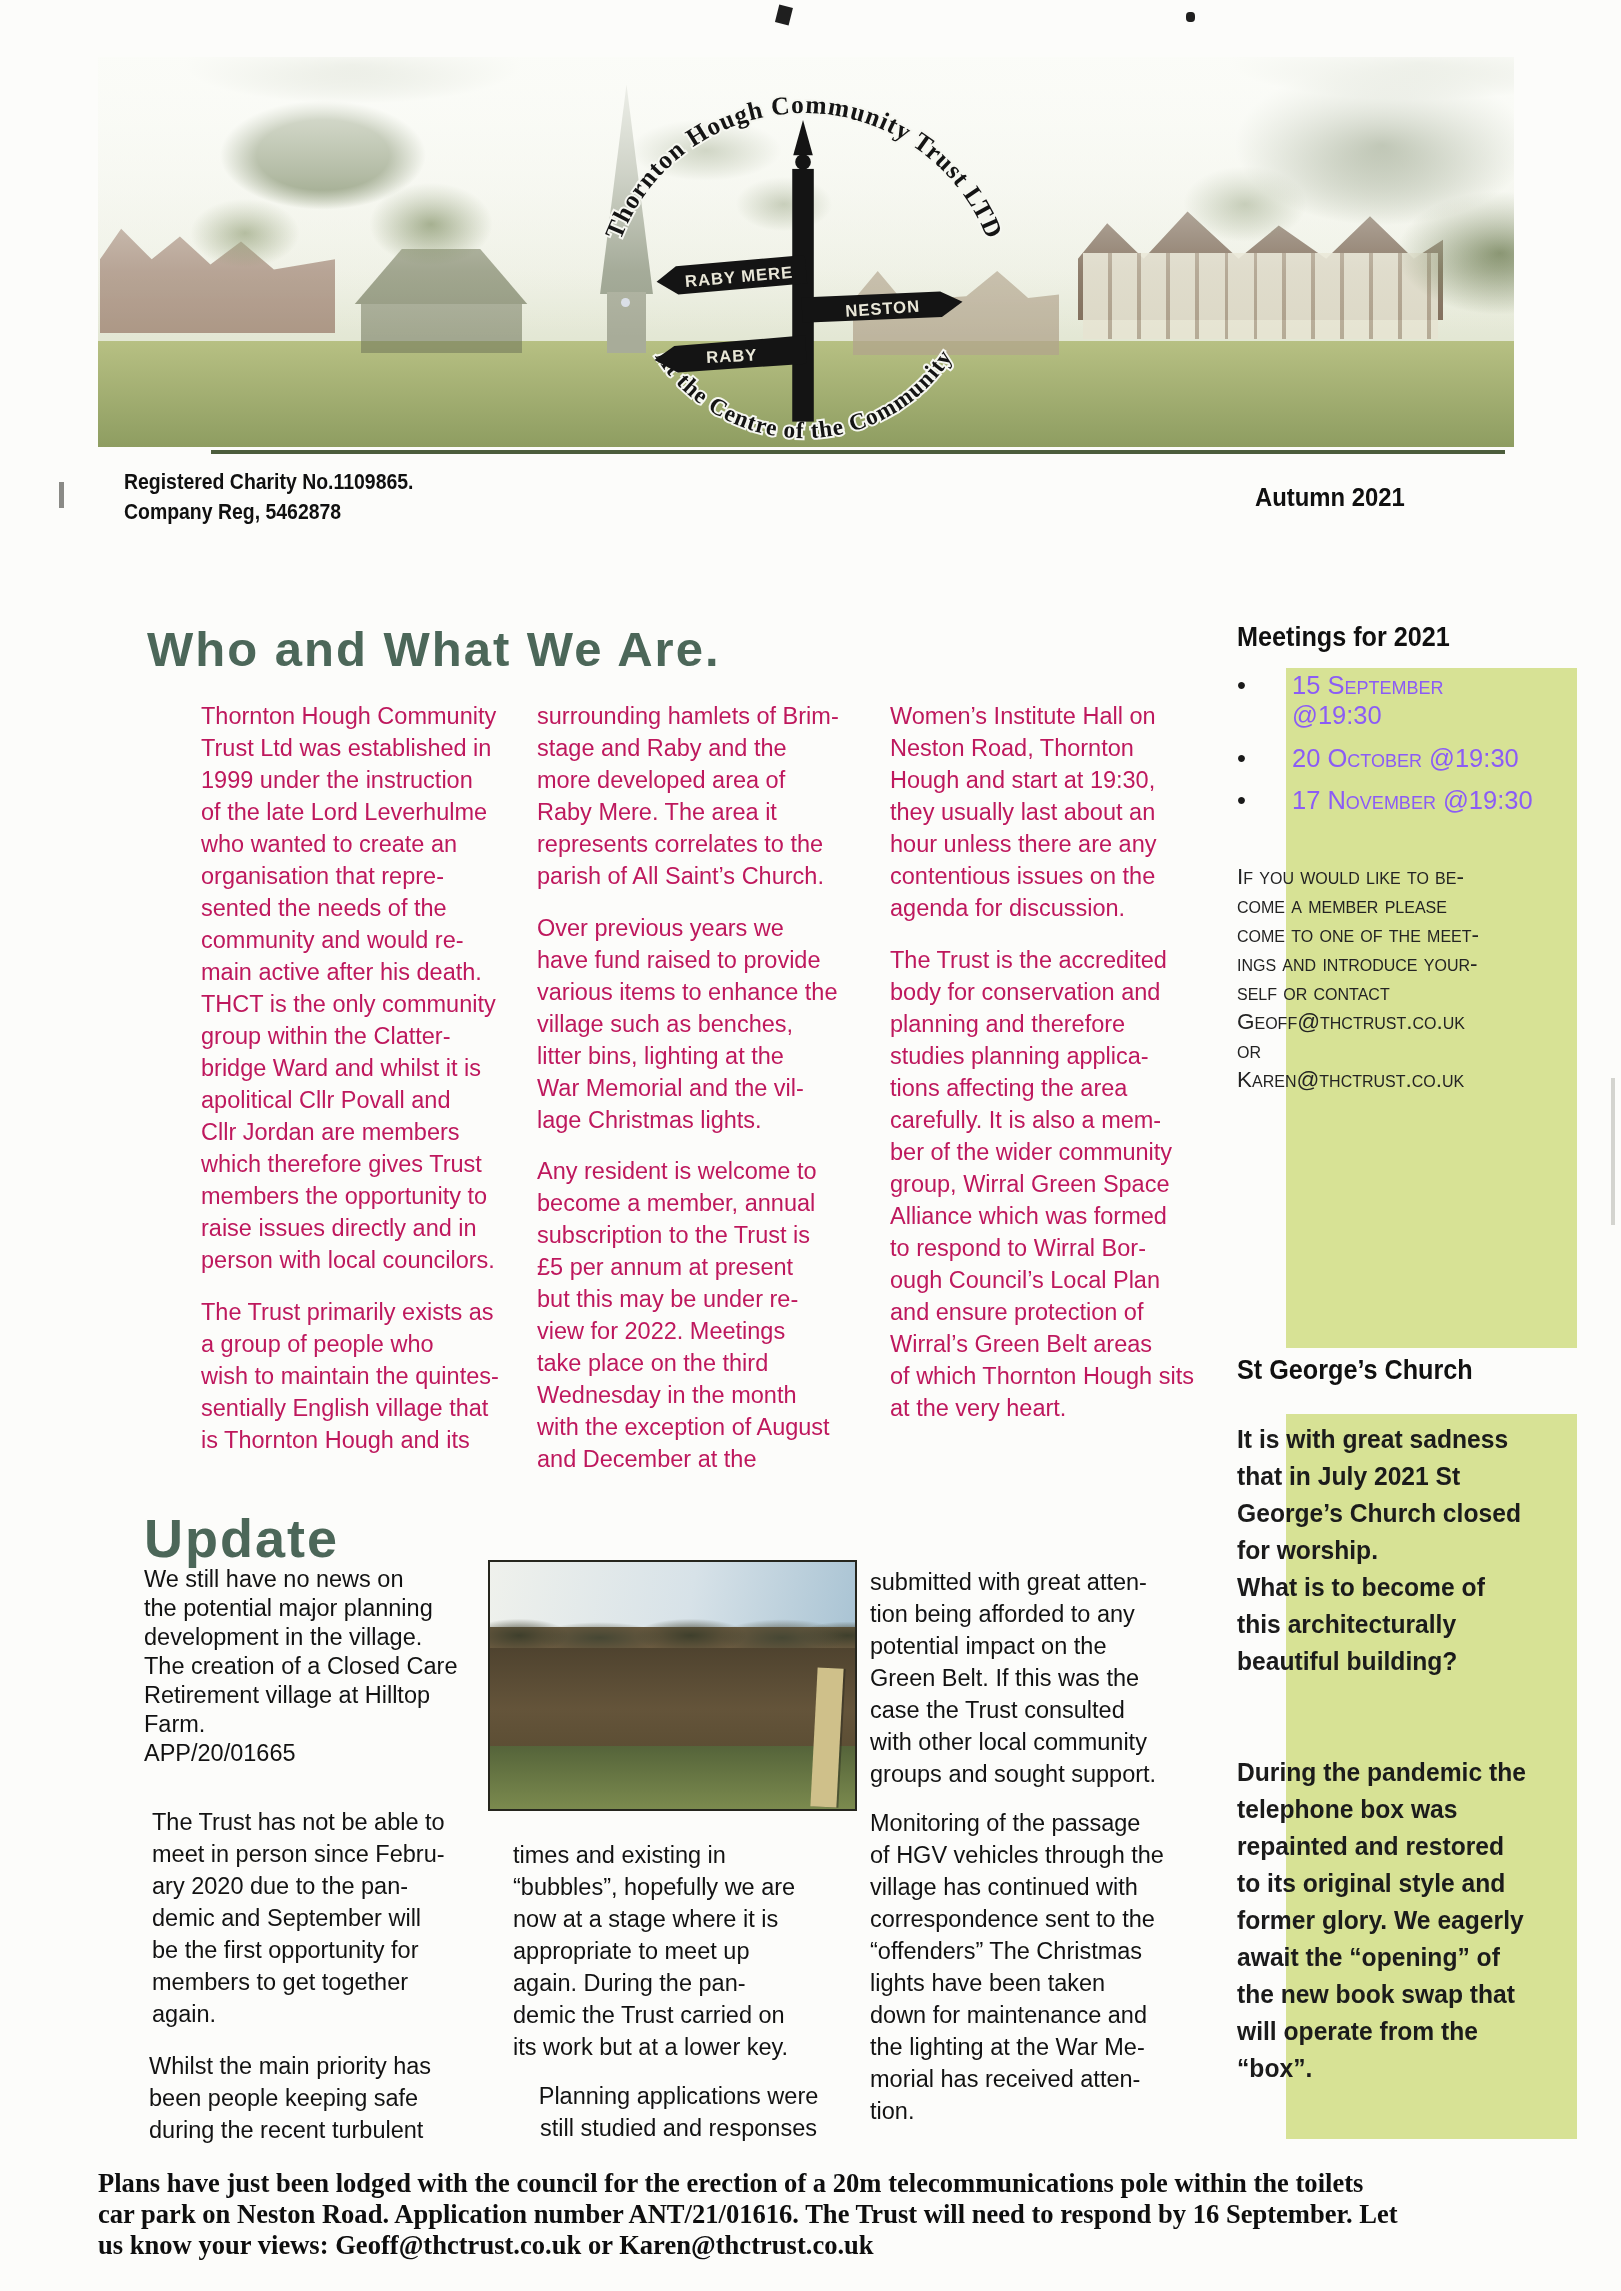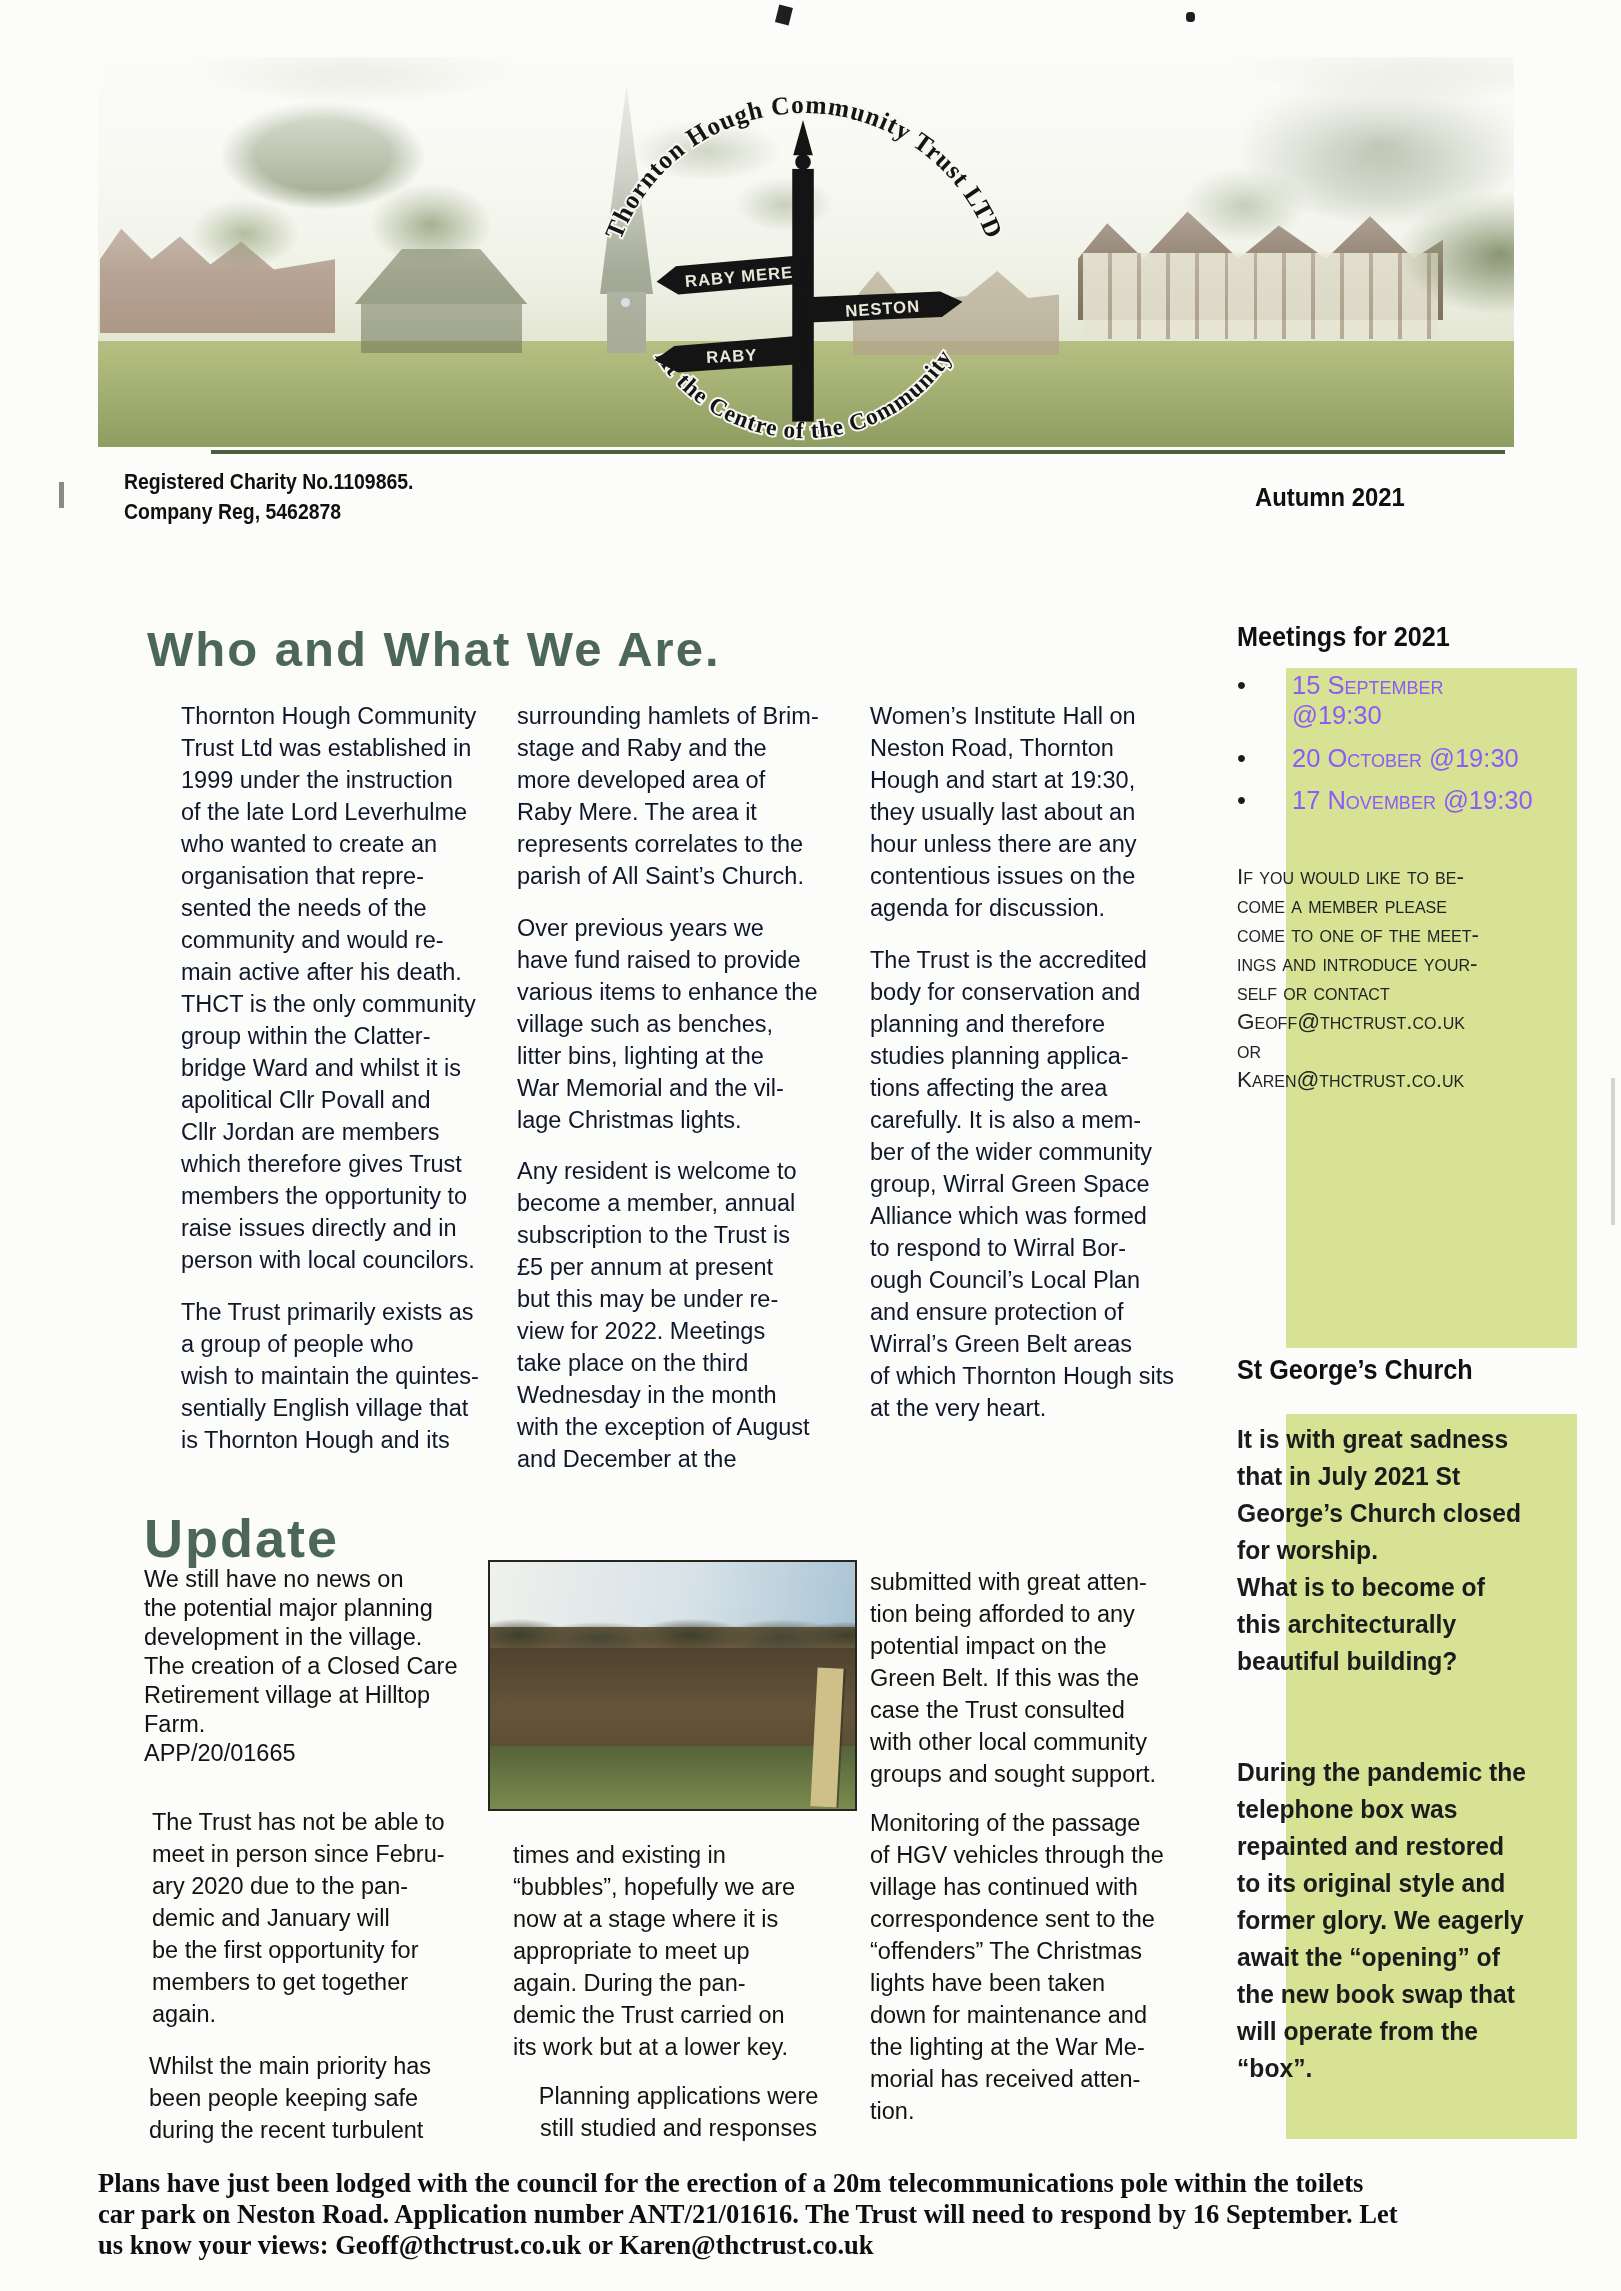--- a/index.html
+++ b/index.html
@@ -1,21 +1,21 @@
 <!DOCTYPE html>
 <html><head>
 <meta charset="utf-8">
 <style>
   html,body{margin:0;padding:0;}
   body{width:1621px;height:2292px;position:relative;background:#fcfcfa;
        font-family:"Liberation Sans",sans-serif;color:#161616;overflow:hidden;}
   .abs{position:absolute;}
   .pre{white-space:pre-line;}
   .cond{font-weight:700;transform:scaleX(.9);transform-origin:0 0;}
-  .body-sm{font-size:23.5px;line-height:32px;color:#0f172a;}
+  .body-sm{font-size:23.5px;line-height:32px;color:#be185d;margin-left:20px;}
   .body-sm p{margin:0 0 19.6px 0;}
   .body-lg{font-size:23.5px;line-height:32px;color:#121212;}
   .green-block{background:#d7e295;}
   .sc{font-variant:small-caps;}
   .heading-green{font-weight:700;color:#4c6759;letter-spacing:2px;}
   
   .hdr{left:98px;top:57px;width:1416px;height:390px;background:linear-gradient(#f7f8f3 0%,#eef0e4 55%,#e3e7d4 72%);}
   .lawn{left:0;right:0;bottom:0;height:106px;background:linear-gradient(#b7c083,#8e9d61);}
   .foliage{inset:0;background:
     radial-gradient(ellipse 147px 78px at 225px 98px,#5d6e41 0%,#5d6e41 45%,transparent 70%),
@@ -206,21 +206,21 @@
 <div class="abs pre" style="left:144px;top:1565px;width:343px;font-size:23.5px;line-height:29px;color:#121212;">We still have no news on
 the potential major planning
 development in the village.
 The creation of a Closed Care
 Retirement village at Hilltop
 Farm.
 APP/20/01665</div>
 <div class="abs body-lg pre" style="left:152px;top:1806px;width:338px;">The Trust has not be able to
 meet in person since Febru-
 ary 2020 due to the pan-
-demic and January will
+demic and September will
 be the first opportunity for
 members to get together
 again.</div>
 <div class="abs body-lg pre" style="left:149px;top:2050px;width:338px;">Whilst the main priority has
 been people keeping safe
 during the recent turbulent</div>
 
 <div class="abs photo">
   <div class="abs ph-sky"></div>
   <div class="abs ph-trees"></div>

